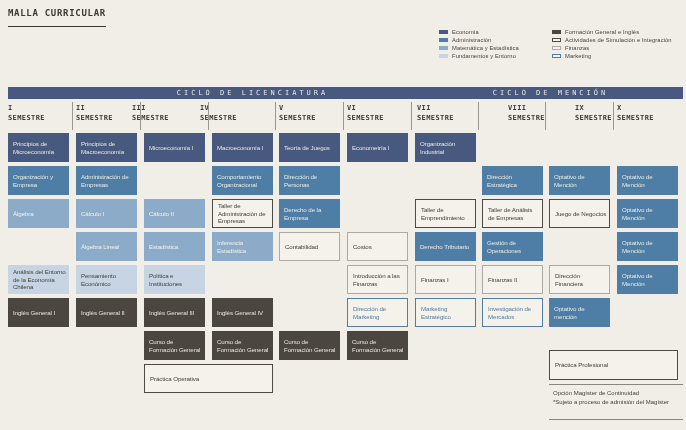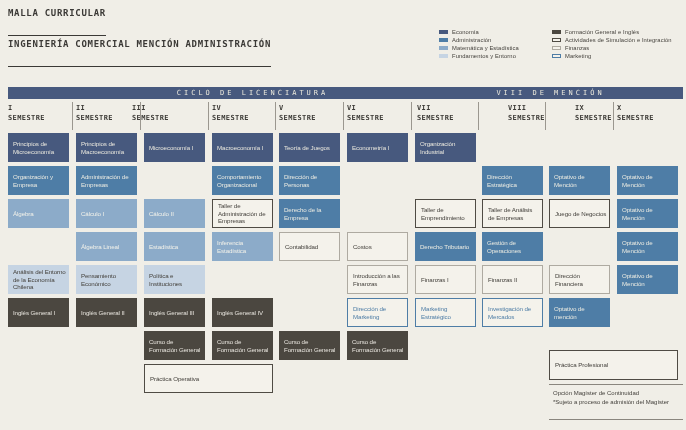--- a/index.html
+++ b/index.html
@@ -2,21 +2,21 @@
 <html><head>
 <meta charset="utf-8">
 <style>
   html,body{margin:0;padding:0;background:#f0eee7;}
   .page{position:relative;width:686px;height:430px;background:#f0eee7;overflow:hidden;
         font-family:"Liberation Sans",sans-serif;color:#45423d;}
 
   
   .title{position:absolute;left:8px;top:8px;font-family:"DejaVu Sans Mono",monospace;
          font-size:9px;font-weight:bold;letter-spacing:0.7px;color:#3b3936;line-height:11px;}
-  .title .tline{display:table;border-bottom:1px solid #3b3936;padding-bottom:16px;margin-bottom:3px;white-space:nowrap;}
+  .title .tline{display:table;border-bottom:1px solid #3b3936;padding-bottom:7px;margin-bottom:3px;white-space:nowrap;}
 
   
   .legend{position:absolute;top:28px;}
   .legend-row{display:flex;align-items:center;height:8px;}
   .legend-swatch{width:9px;height:4px;margin-right:4px;flex:0 0 auto;box-sizing:border-box;}
   .legend-label{font-size:5.8px;letter-spacing:0.1px;color:#45423d;white-space:nowrap;}
 
   
   .cycle-bar{position:absolute;top:87px;height:12px;background:#47597e;color:#eae8dc;
              font-family:"DejaVu Sans Mono",monospace;font-size:7px;letter-spacing:3px;
@@ -36,21 +36,20 @@
   .hr{position:absolute;left:549px;width:134px;height:1px;background:#8a867e;}
   .footer-text{position:absolute;left:553px;top:389px;font-size:6px;line-height:9px;color:#45423d;white-space:nowrap;}
 </style>
 </head>
 <body>
 
 <div class="page">
 
   <div class="title">
     <span class="tline">MALLA CURRICULAR</span>
-    <span class="tline">INGENIERÍA COMERCIAL MENCIÓN ADMINISTRACIÓN</span>
   </div>
 
   <div class="legend" id="legend-left" style="left:439px">
       <div class="legend-row">
         <span class="legend-swatch" style="background: rgb(71, 89, 126);"></span>
         <span class="legend-label">Economía</span>
       </div>
       <div class="legend-row">
         <span class="legend-swatch" style="background: rgb(78, 125, 166);"></span>
         <span class="legend-label">Administración</span>
@@ -77,38 +76,38 @@
         <span class="legend-swatch" style="background: rgb(244, 242, 235); border: 1px solid rgb(174, 170, 161);"></span>
         <span class="legend-label">Finanzas</span>
       </div>
       <div class="legend-row">
         <span class="legend-swatch" style="background: rgb(244, 242, 235); border: 1.5px solid rgb(78, 125, 166);"></span>
         <span class="legend-label">Marketing</span>
       </div>
     </div>
 
   <div class="cycle-bar" style="left:8px;width:486px">CICLO DE LICENCIATURA</div>
-  <div class="cycle-bar" style="left:415px;width:268px">VIII DE MENCIÓN</div>
+  <div class="cycle-bar" style="left:415px;width:268px">CICLO DE MENCIÓN</div>
 
   <div id="sem-headers">
       <div class="sem-header" style="left: 8px;">
         <div>I</div>
         <div>SEMESTRE</div>
       </div>
       <div class="sem-header" style="left: 76px;">
         <div>II</div>
         <div>SEMESTRE</div>
       </div>
       <div class="sem-sep" style="left: 72px;"></div>
       <div class="sem-header" style="left: 132px;">
         <div>III</div>
         <div>SEMESTRE</div>
       </div>
       <div class="sem-sep" style="left: 140px;"></div>
-      <div class="sem-header" style="left: 212px;">
+      <div class="sem-header" style="left: 200px;">
         <div>IV</div>
         <div>SEMESTRE</div>
       </div>
       <div class="sem-sep" style="left: 208px;"></div>
       <div class="sem-header" style="left: 279px;">
         <div>V</div>
         <div>SEMESTRE</div>
       </div>
       <div class="sem-sep" style="left: 275px;"></div>
       <div class="sem-header" style="left: 347px;">

